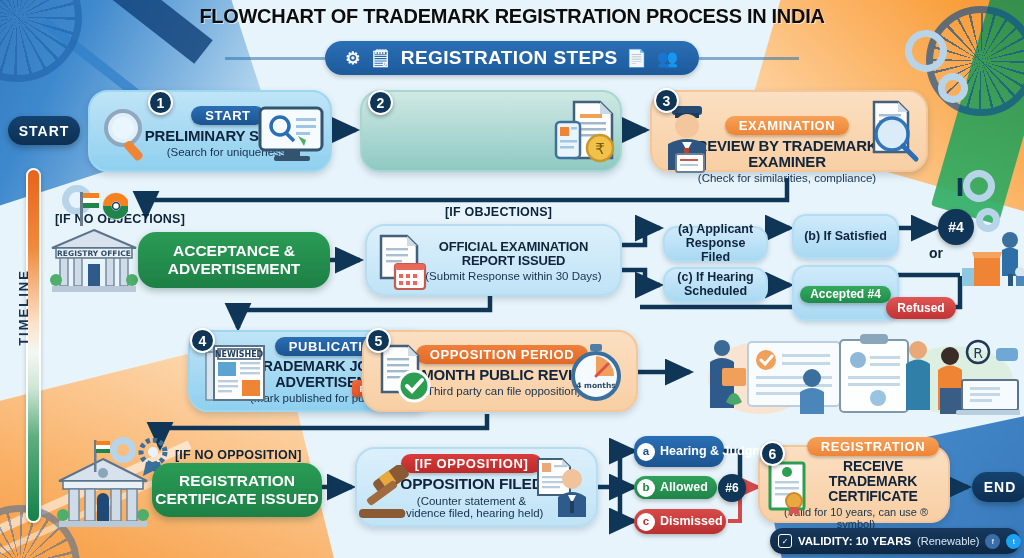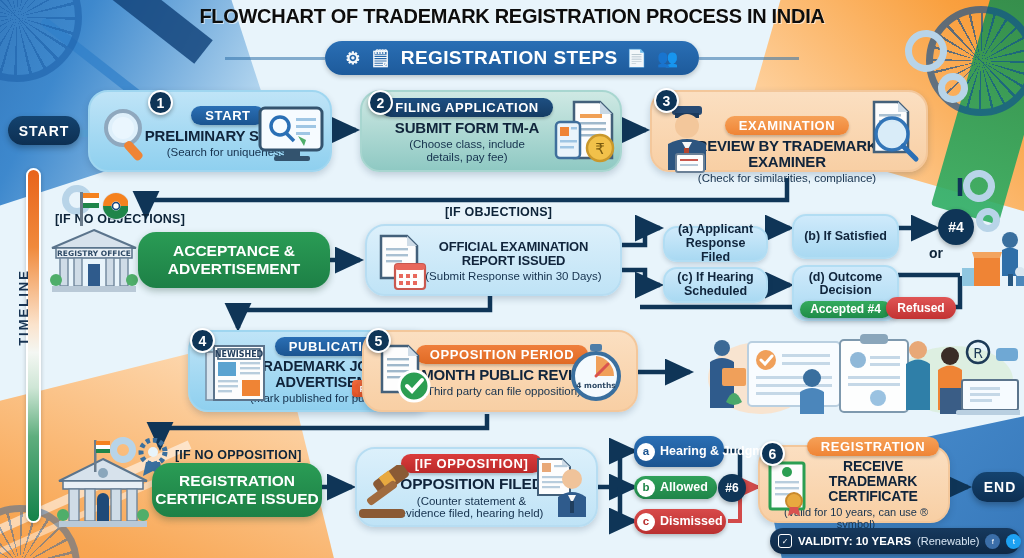--- a/index.html
+++ b/index.html
@@ -406,25 +406,20 @@
       <rect x="26" y="30" width="26" height="2.5" fill="#9fb8cb"></rect>
       <rect x="26" y="36" width="20" height="2.5" fill="#9fb8cb"></rect>
       <rect x="2" y="24" width="24" height="36" rx="4" fill="#eaf4fb" stroke="#3f6f9c" stroke-width="2.5"></rect>
       <rect x="6" y="29" width="9" height="9" fill="#ef8435"></rect>
       <rect x="17" y="29" width="6" height="2.5" fill="#9fc6e4"></rect>
       <rect x="6" y="42" width="17" height="2.5" fill="#9fc6e4"></rect>
       <rect x="6" y="48" width="14" height="2.5" fill="#9fc6e4"></rect>
       <circle cx="46" cy="50" r="13" fill="#f2c14a" stroke="#c9982c" stroke-width="2.5"></circle>
       <text x="46" y="56" font-size="15" text-anchor="middle" fill="#7a5b10" font-family="DejaVu Sans">₹</text>
     </svg>
-    <div style="margin-right:48px;">
-      <div class="pill-tag tag-darkblue" style="display:inline-block;">FILING APPLICATION</div>
-      <div class="node-title">SUBMIT FORM TM-A</div>
-      <div class="node-sub" style="max-width:155px; margin-left:auto; margin-right:auto;">(Choose class, include details, pay fee)</div>
-    </div>
   </div>
 
   <div class="node peach" style="left:650px; top:90px; width:278px; height:82px;">
     <div class="numbadge" style="left:2px; top:-4px;">3</div>
     <svg class="illus" width="62" height="72" style="left:6px; top:10px;">
       <rect x="14" y="4" width="30" height="9" rx="3" fill="#274a73"></rect>
       <rect x="17" y="11" width="24" height="5" fill="#1c3a5c"></rect>
       <circle cx="29" cy="24" r="12" fill="#f3c79b"></circle>
       <path d="M10,42 q19,-10 38,0 v26 h-38 z" fill="#2d557f"></path>
       <path d="M24,40 l5,9 l5,-9 z" fill="#f7f7f7"></path>
@@ -509,22 +504,20 @@
   </div>
   <div class="mini" style="left:792px; top:214px; width:107px; height:45px;">
     <span><span>(b)</span>
     <span>If Satisfied</span></span>
   </div>
   <div class="mini" style="left:663px; top:267px; width:105px; height:36px;">
     <span><span>(c)</span>
     <span>If Hearing Scheduled</span></span>
   </div>
   <div class="mini" style="left:792px; top:265px; width:107px; height:56px; flex-direction:column; gap:3px; padding-top:3px;">
-    <span><span>(d)</span>
-    <span>Outcome Decision</span></span>
     <span class="chip chip-green" style="position:static; padding:2px 10px;">Accepted #4</span>
   </div>
 
   <div class="chip chip-red" style="left:886px; top:297px; width:70px; height:22px;">Refused</div>
 
   <div class="hash" style="left:938px; top:209px;">#4</div>
   <div class="ortxt" style="left:929px; top:245px;">or</div>
 
   <svg class="illus" width="72" height="62" style="left:958px; top:228px;">
     <rect x="16" y="26" width="26" height="32" fill="#ef8435"></rect>

